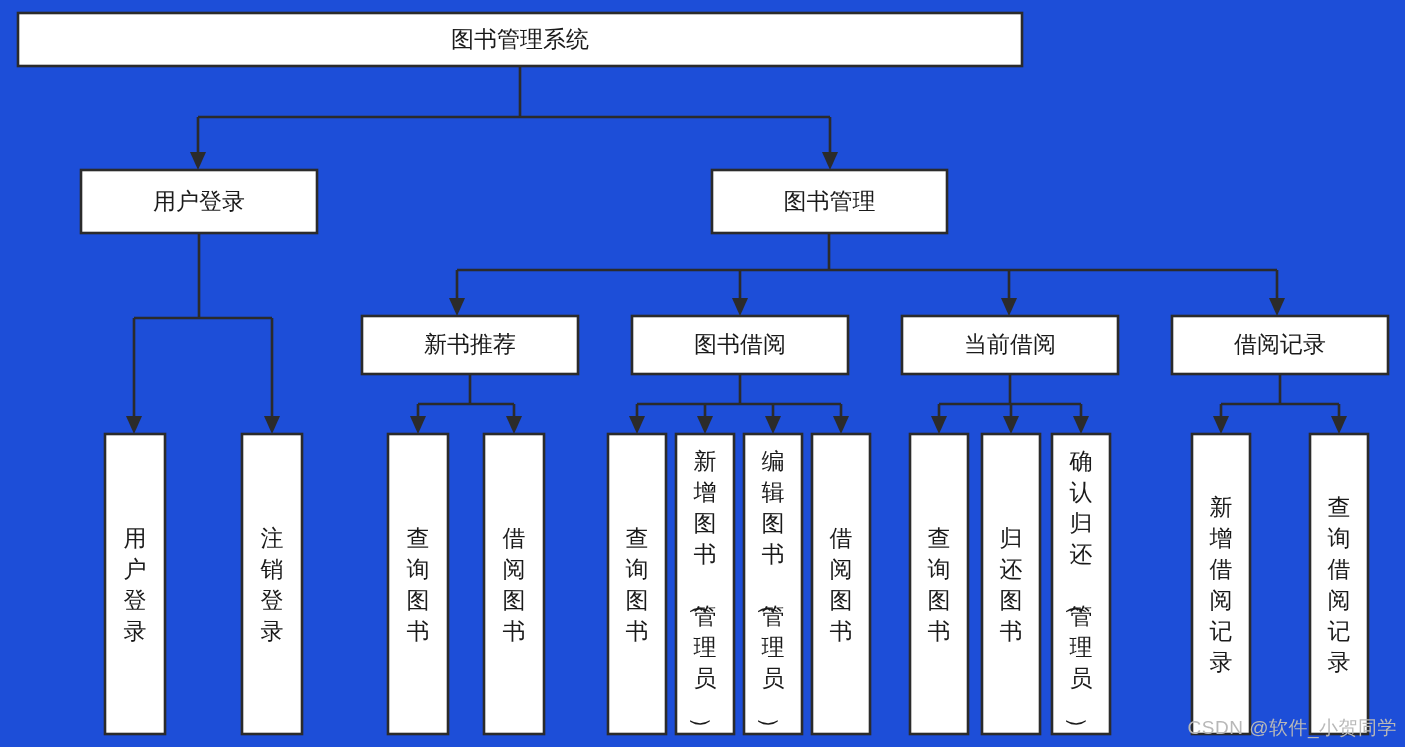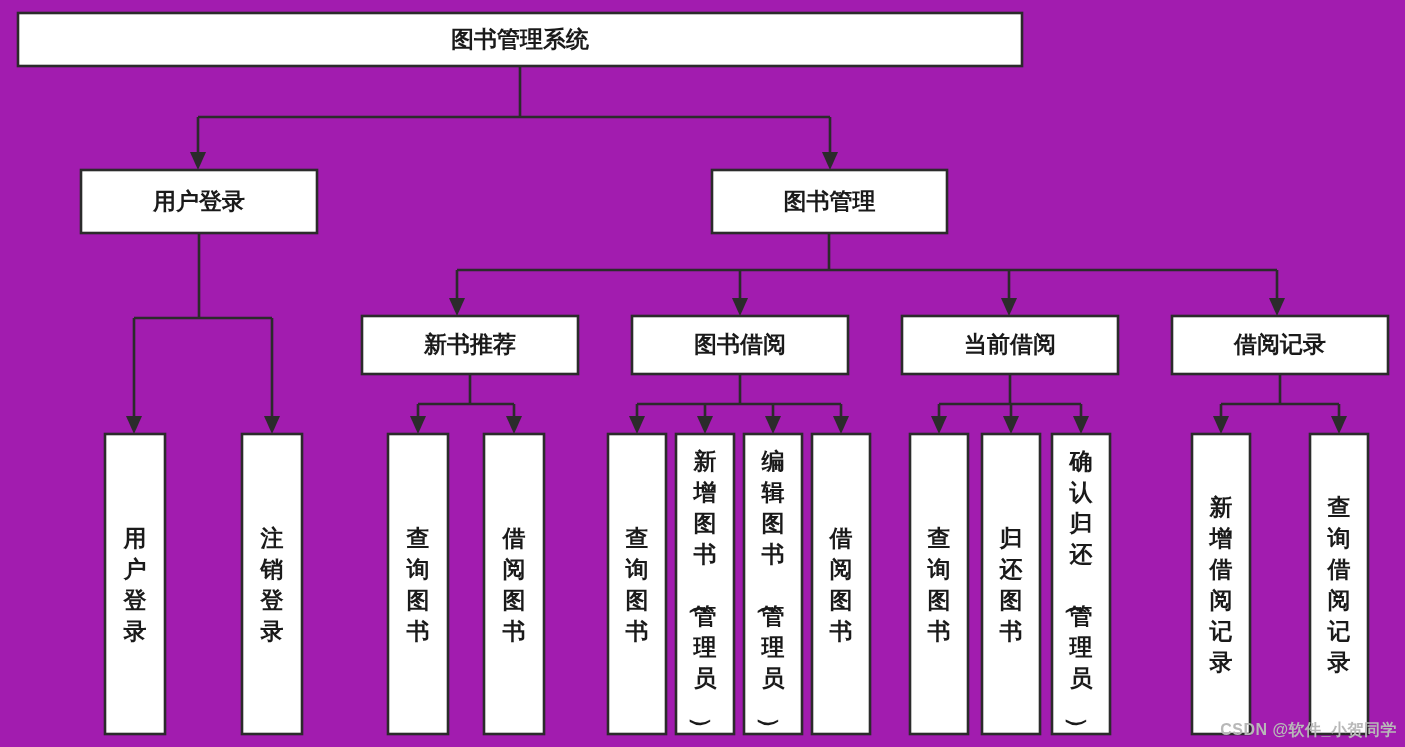--- a/index.html
+++ b/index.html
@@ -11,22 +11,21 @@
     width: 1405px;
     height: 747px;
     font-family: "Liberation Sans", "DejaVu Sans", sans-serif;
     overflow: hidden;
     position: relative;
   }
   #diagram-root {
     position: relative;
     width: 1405px;
     height: 747px;
-    background: #a21caf;
-    font-weight: bold;
+    background: #1d4ed8;
   }
   svg#tree-svg {
     position: absolute;
     left: 0;
     top: 0;
     width: 1405px;
     height: 747px;
     display: block;
   }
   .node-box {
@@ -55,21 +54,21 @@
     font-family: "Liberation Sans", "DejaVu Sans", sans-serif;
     font-size: 23px;
     fill: #1a1a1a;
     text-anchor: middle;
   }
   .watermark {
     position: absolute;
     right: 8px;
     bottom: 6px;
     font-family: "Liberation Sans", "DejaVu Sans", sans-serif;
-    font-size: 16px;
+    font-size: 19px;
     color: #b8b8b8;
     letter-spacing: 0.5px;
     white-space: nowrap;
     pointer-events: none;
   }
 </style>
 </head>
 <body>
 
 <div id="diagram-root">

